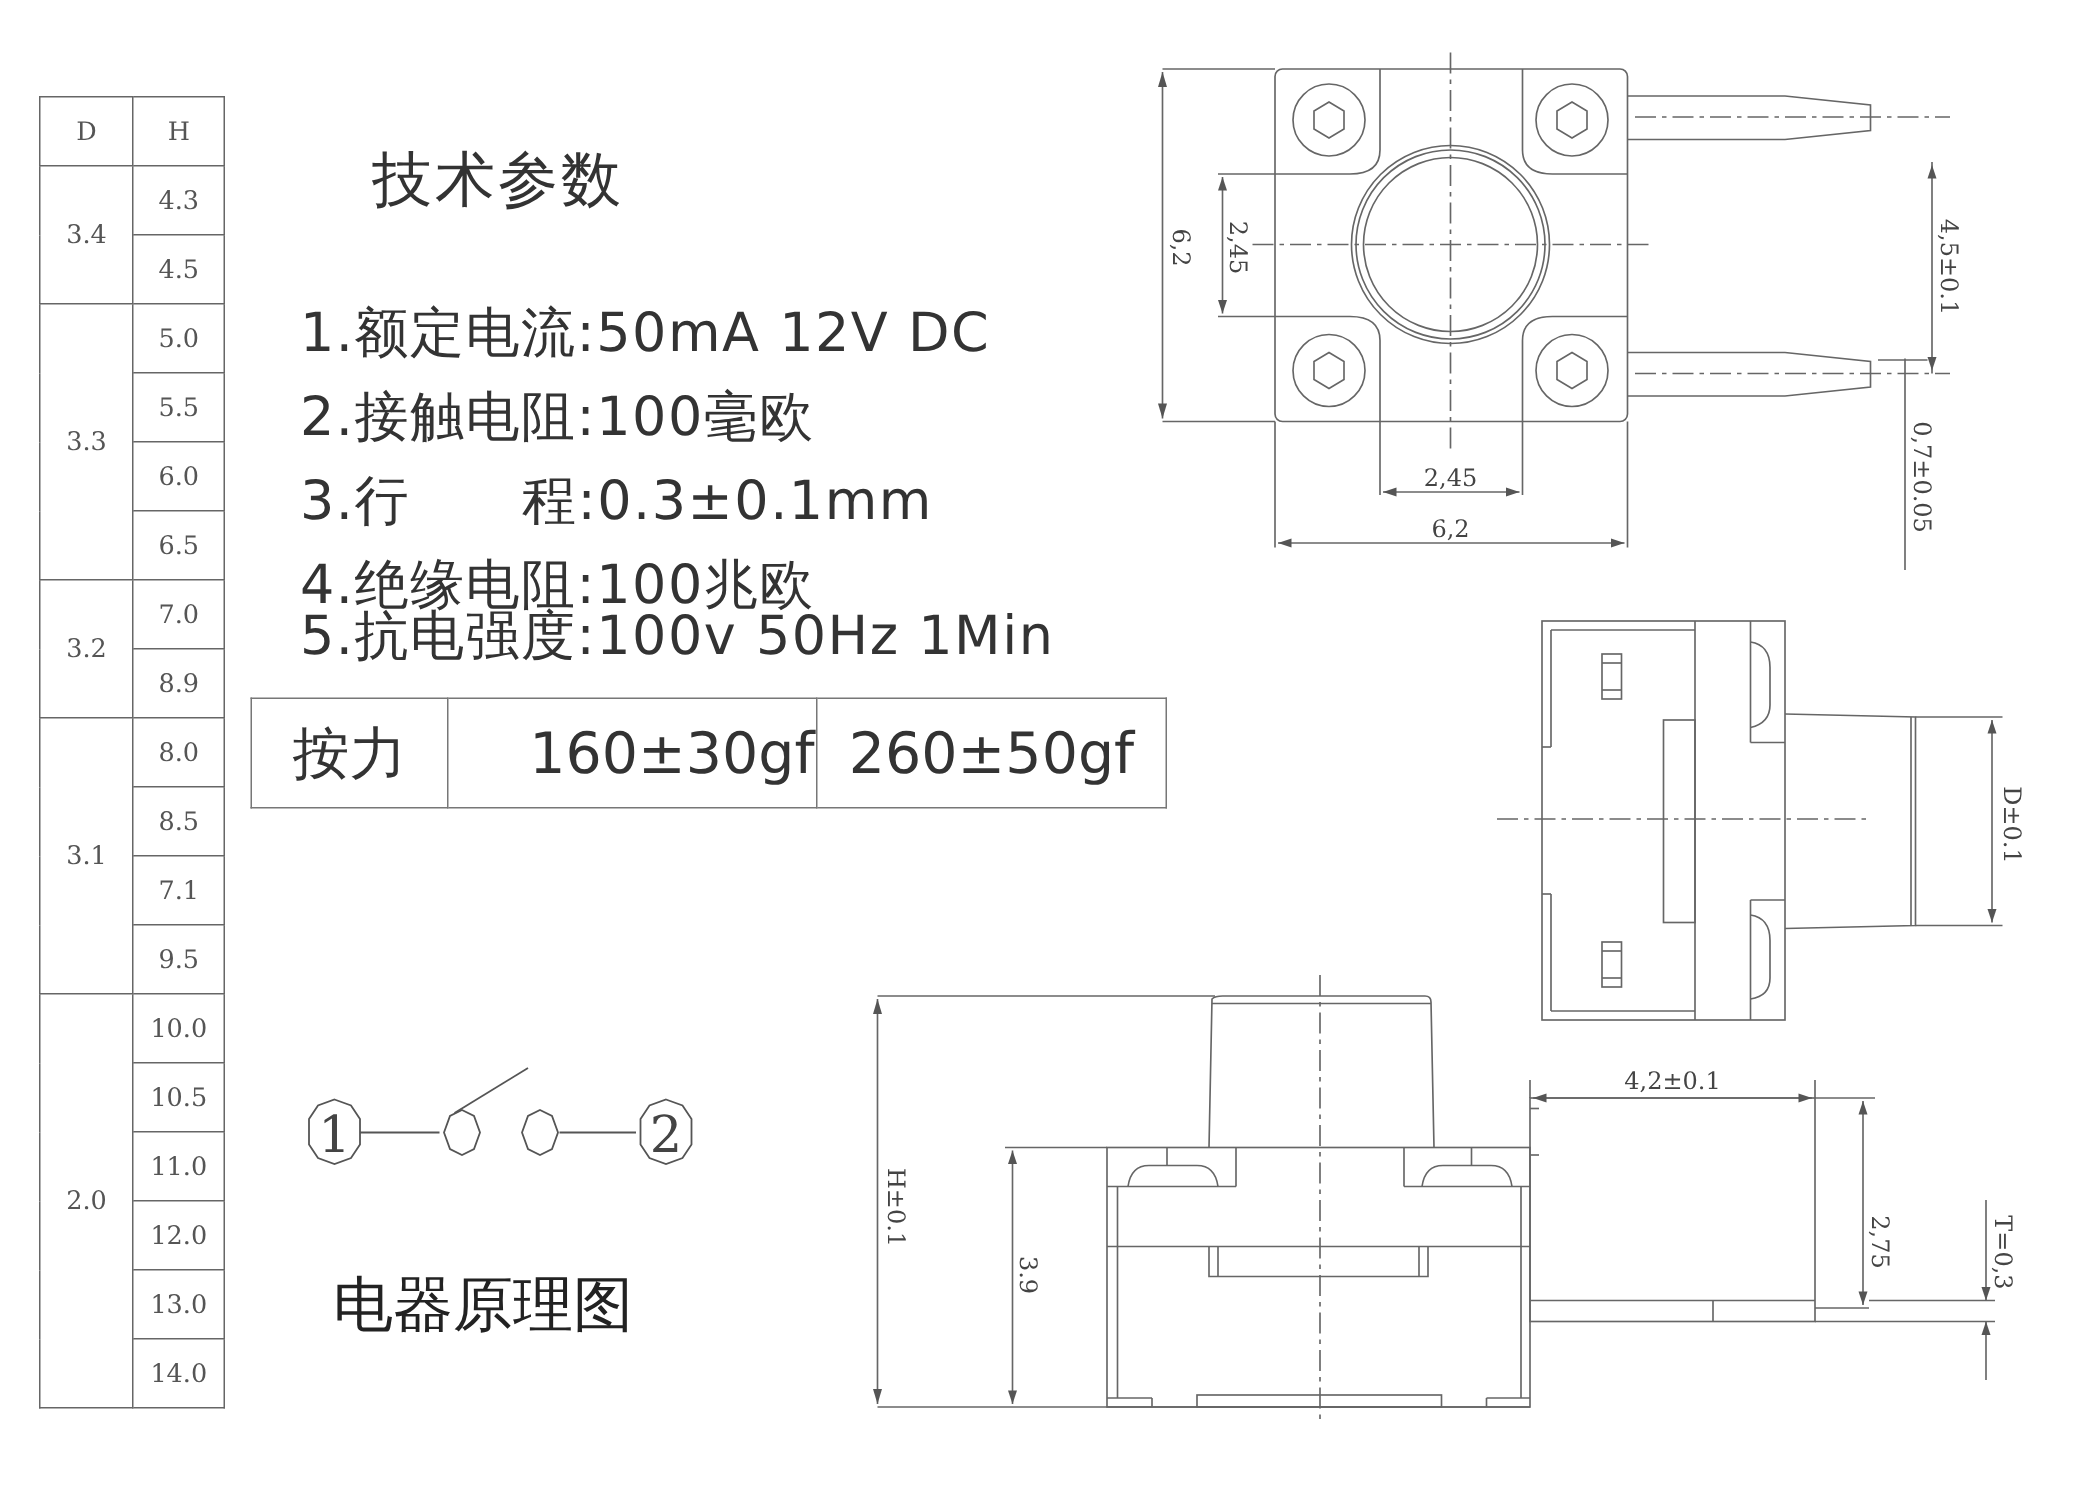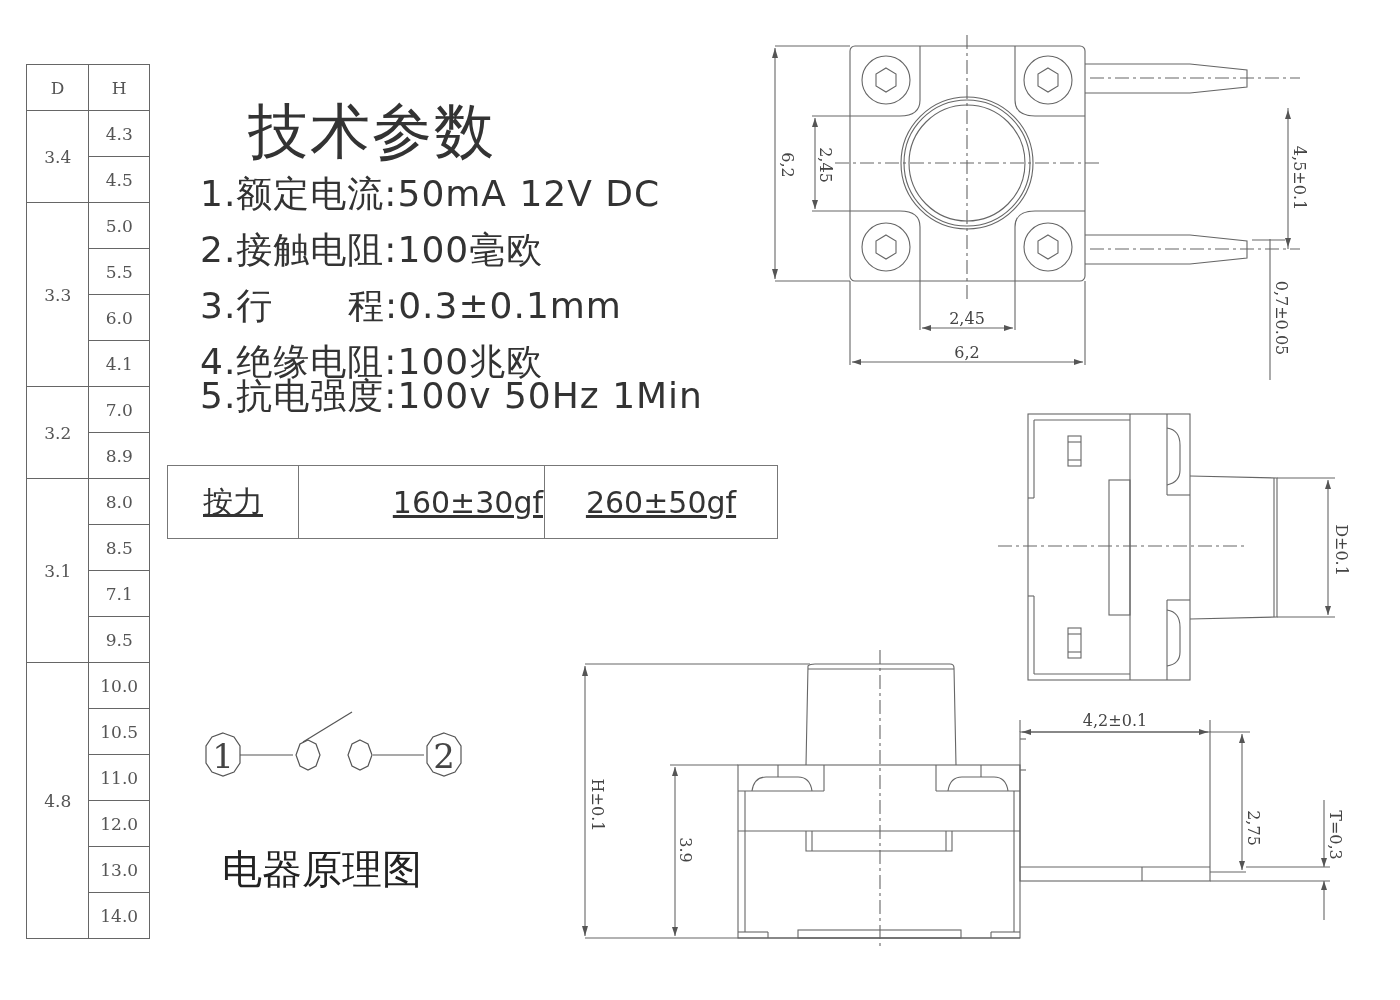--- a/index.html
+++ b/index.html
@@ -4,24 +4,24 @@
 <style>
   html,body{margin:0;padding:0;background:#ffffff;}
   body{width:1400px;height:1000px;position:relative;overflow:hidden;font-family:"DejaVu Sans","Liberation Sans",sans-serif;color:#333;}
   .abs{position:absolute;}
   
   .dh-table{position:absolute;left:26px;top:64px;width:124px;border-collapse:collapse;font-family:"DejaVu Serif","Liberation Serif",serif;font-size:17px;color:#555;}
   .dh-table td{border:1.2px solid #666;text-align:center;padding:0;}
   .dh-table td.h{width:60px;}
   .dh-table td.d{width:62px;}
   
-  .spec-title{left:248px;top:92px;font-size:60px;font-weight:normal;color:#333;letter-spacing:2px;margin:0;}
-  .spec-line{left:200px;font-size:36px;color:#333;white-space:pre;letter-spacing:1px;}
+  .spec-title{left:248px;top:92px;font-size:40px;font-weight:normal;color:#333;letter-spacing:2px;margin:0;}
+  .spec-line{left:200px;font-size:36px;color:#333;white-space:pre;letter-spacing:1px;margin-top:28px;}
   
-  .fl-table{position:absolute;left:167px;top:465px;border-collapse:collapse;font-size:30px;color:#333;text-decoration:underline;}
+  .fl-table{position:absolute;left:167px;top:465px;border-collapse:collapse;font-size:38px;color:#333;}
   .fl-table td{border:1.2px solid #777;text-align:center;}
   .fl-table tr.r1 td{height:70px;}
   .fl-table tr.r2 td{height:90px;}
   .fl-table td.lbl{width:128px;}
   .fl-table td.c1{width:243px;text-align:right;}
   .fl-table td.c2{width:230px;margin-left:21px;}
   .caption{left:222px;top:842px;font-family:Liberation Mono, monospace;font-size:40px;color:#222;}
   svg text{font-family:"DejaVu Serif","Liberation Serif",serif;fill:#444;}
 </style>
 </head>
@@ -44,21 +44,21 @@
     <td class="d" rowspan="4">3.3</td>
     <td class="h">5.0</td>
   </tr>
   <tr style="height:46px">
         <td class="h">5.5</td>
       </tr>
   <tr style="height:46px">
         <td class="h">6.0</td>
       </tr>
   <tr style="height:46px">
-        <td class="h">4.1</td>
+        <td class="h">6.5</td>
       </tr>
   <tr style="height:46px">
     <td class="d" rowspan="2">3.2</td>
     <td class="h">7.0</td>
   </tr>
   <tr style="height:46px">
         <td class="h">8.9</td>
       </tr>
   <tr style="height:46px">
     <td class="d" rowspan="4">3.1</td>
@@ -67,21 +67,21 @@
   <tr style="height:46px">
         <td class="h">8.5</td>
       </tr>
   <tr style="height:46px">
         <td class="h">7.1</td>
       </tr>
   <tr style="height:46px">
         <td class="h">9.5</td>
       </tr>
   <tr style="height:46px">
-    <td class="d" rowspan="6">4.8</td>
+    <td class="d" rowspan="6">2.0</td>
     <td class="h">10.0</td>
   </tr>
   <tr style="height:46px">
         <td class="h">10.5</td>
       </tr>
   <tr style="height:46px">
         <td class="h">11.0</td>
       </tr>
   <tr style="height:46px">
         <td class="h">12.0</td>

